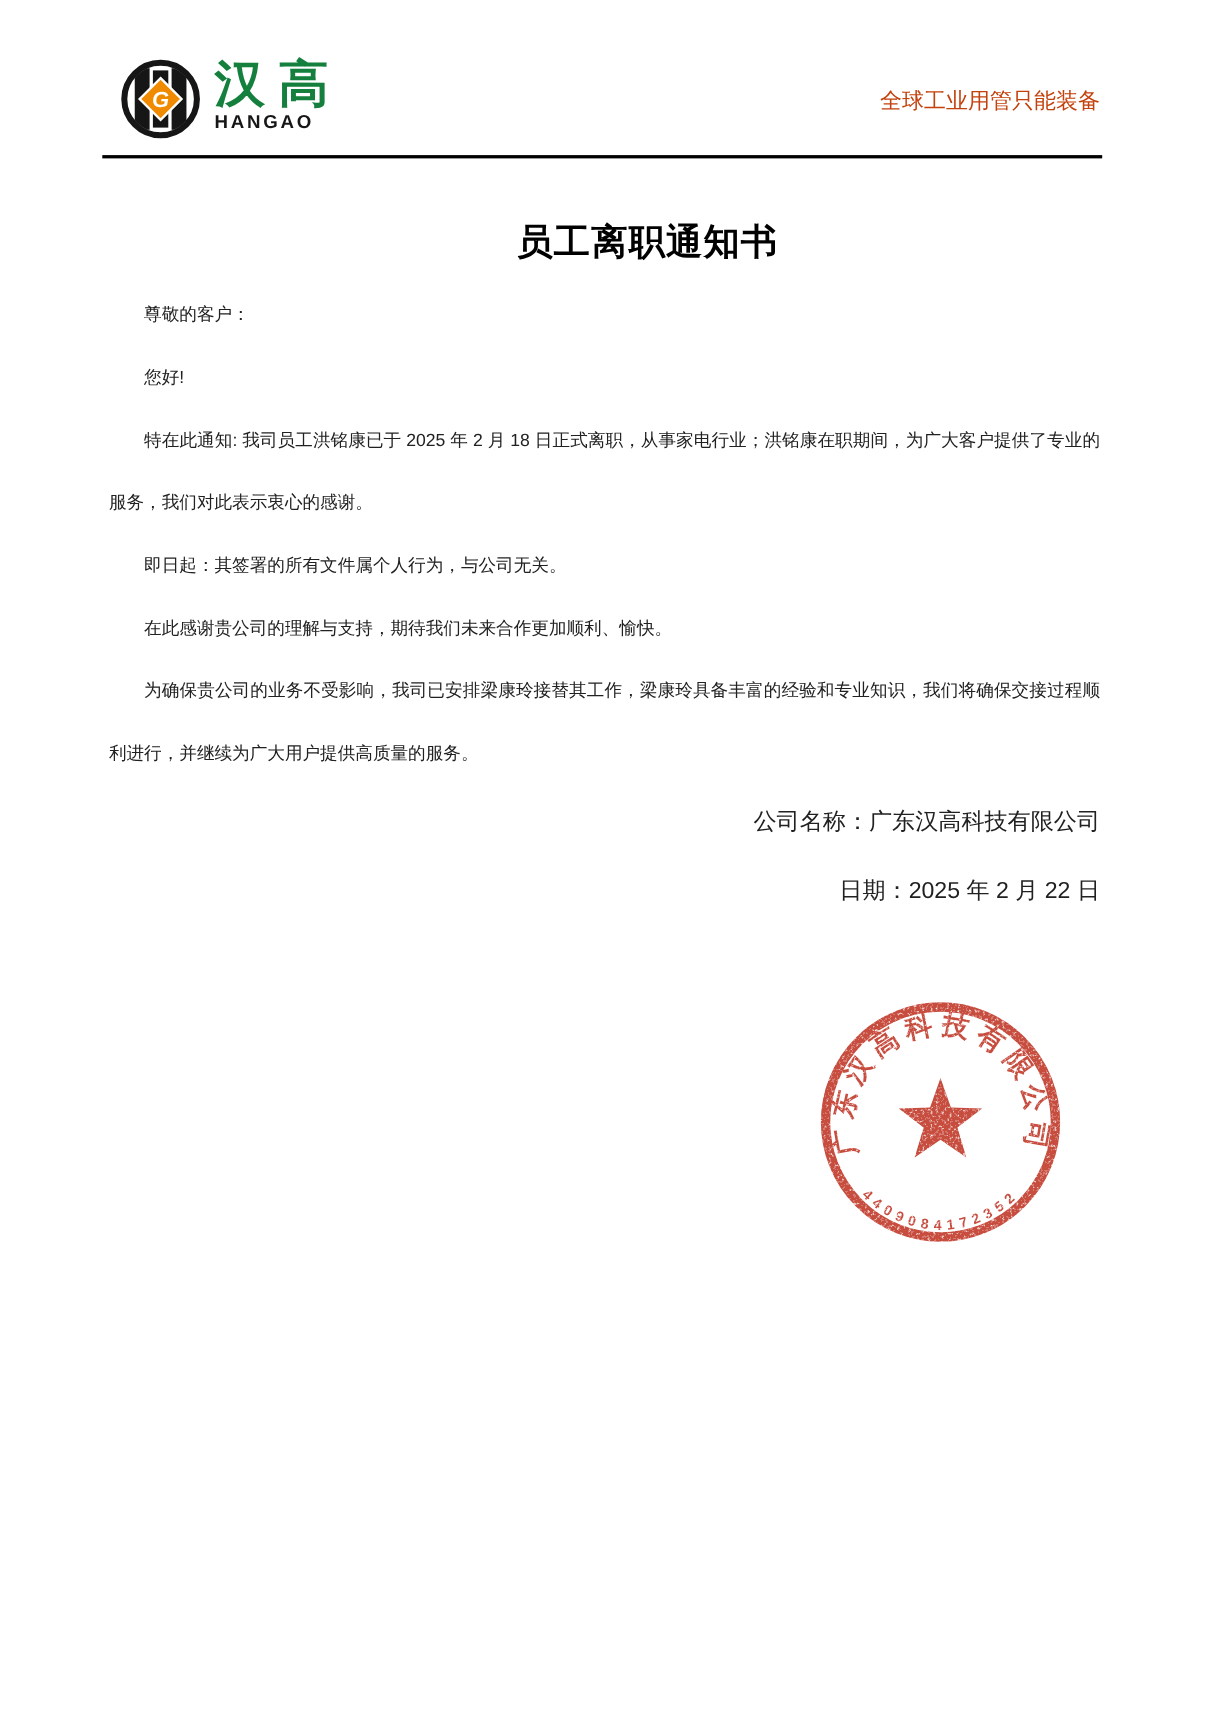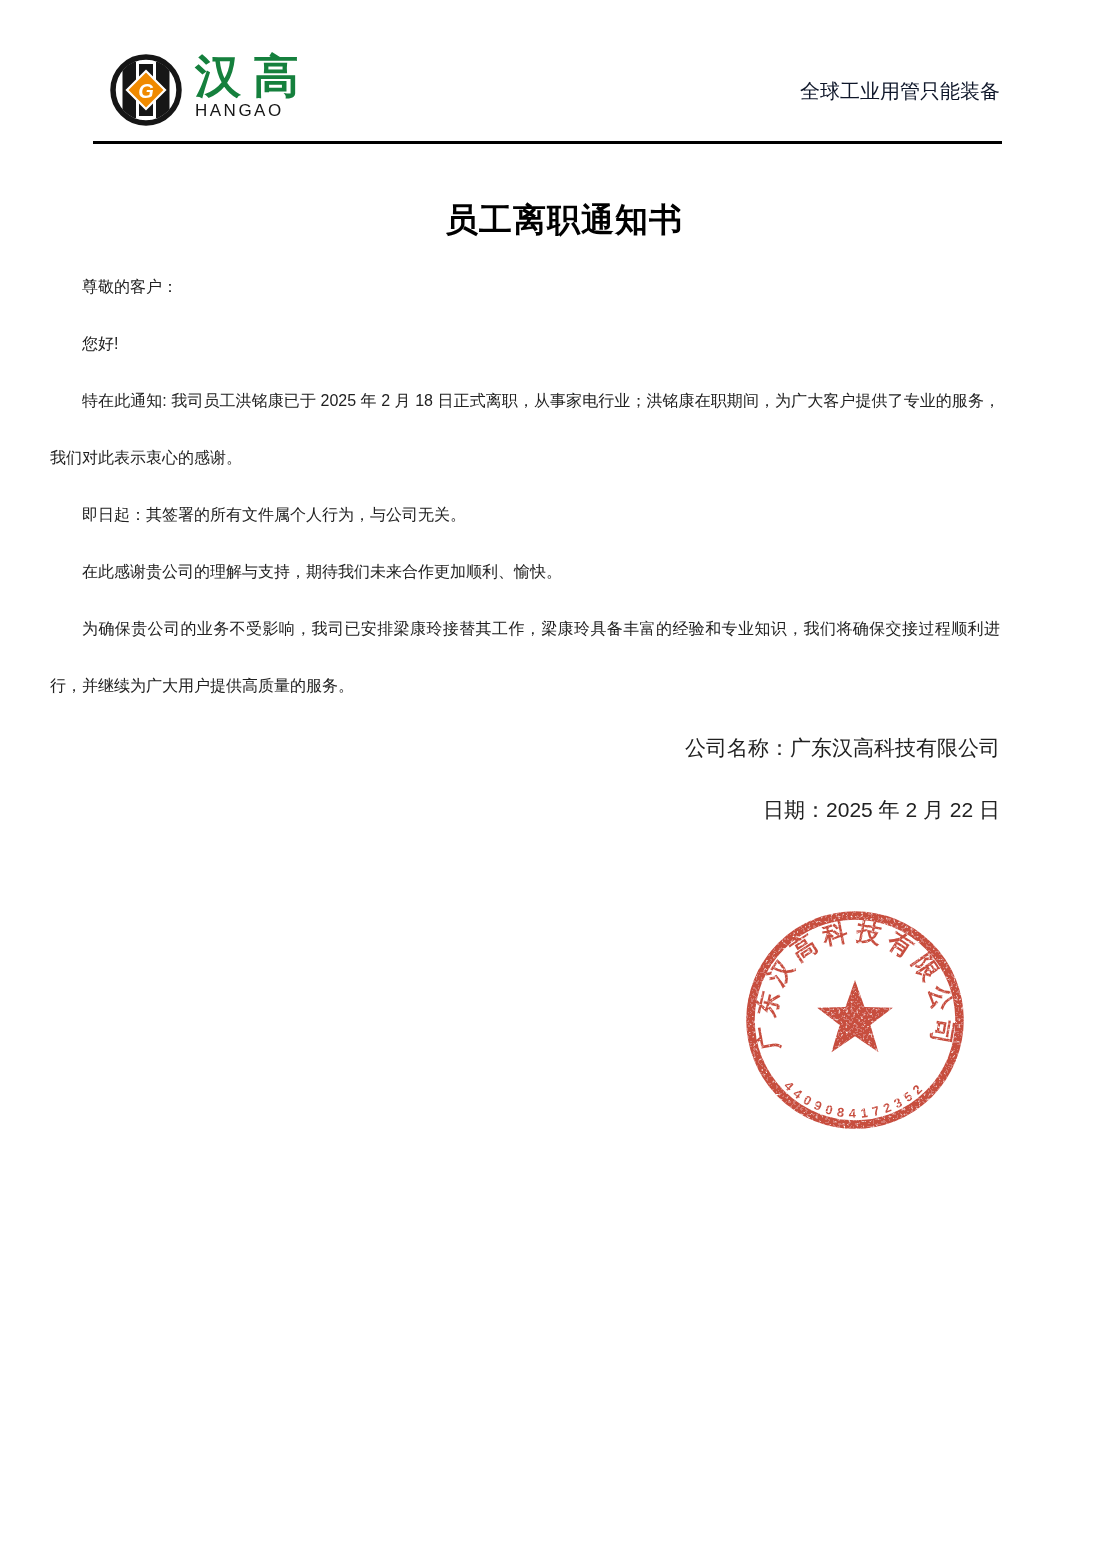--- a/index.html
+++ b/index.html
@@ -9,25 +9,25 @@
   }
   
   .letterhead{
     display:flex; justify-content:space-between; align-items:flex-start;
     padding:52px 102px 0 108px; height:89px; box-sizing:content-box;
   }
   .logo{display:flex; align-items:flex-start; gap:11px;}
   .logo-icon{width:76px; height:76px; display:block;}
   .logo-text{display:flex; flex-direction:column;}
   .logo-cn{font-size:46px; font-weight:900; color:#15803d; letter-spacing:12px; line-height:1.05; white-space:nowrap;}
-  .logo-en{font-size:17px; font-weight:400; color:#161616; letter-spacing:2.5px; margin-top:1px;}
-  .slogan{font-size:20px; color:#0f172a; margin-top:26px;}
+  .logo-en{font-size:17px; font-weight:700; color:#161616; letter-spacing:2.5px; margin-top:1px;}
+  .slogan{font-size:20px; color:#c2410c; margin-top:26px;}
   .rule{margin-left:93px; width:909px; height:3px; background:#000;}
   
-  .letter{padding:0 102px 0 50px;}
+  .letter{padding:0 102px 0 99px;}
   .title{
     margin:54px 0 0 0; padding-left:78px; text-align:center;
     font-size:33px; line-height:44px; font-weight:bold; color:#000; letter-spacing:1px;
   }
   .body-text{margin-top:16px; font-size:16px; line-height:57px; text-align:justify;}
   .body-text p{margin:0; text-indent:2em;}
   .closing{margin-top:57px !important;}
   .signature{margin-top:3px; font-size:21px; line-height:62px; text-align:right;}
   .signature p{margin:0;}
   

